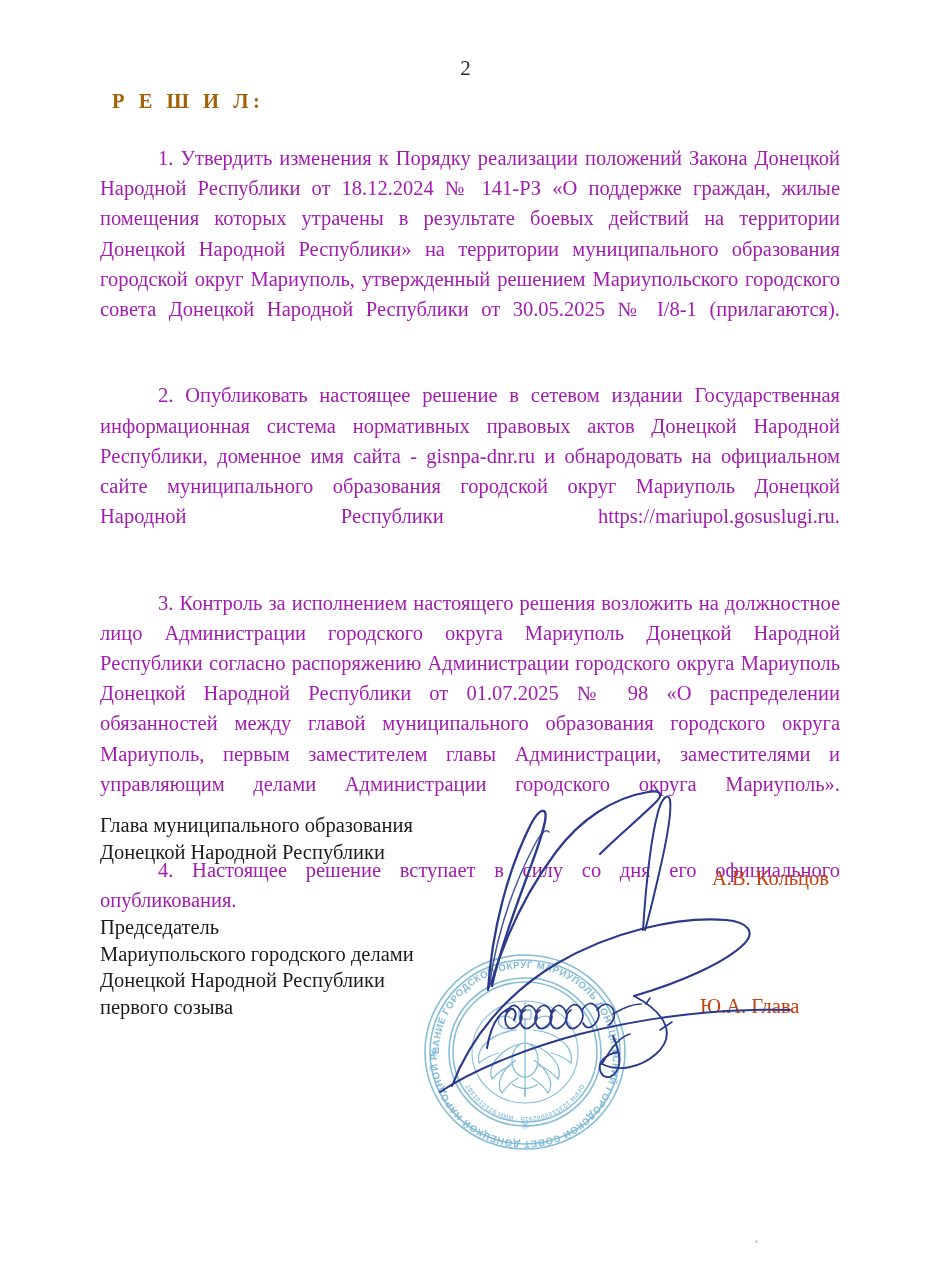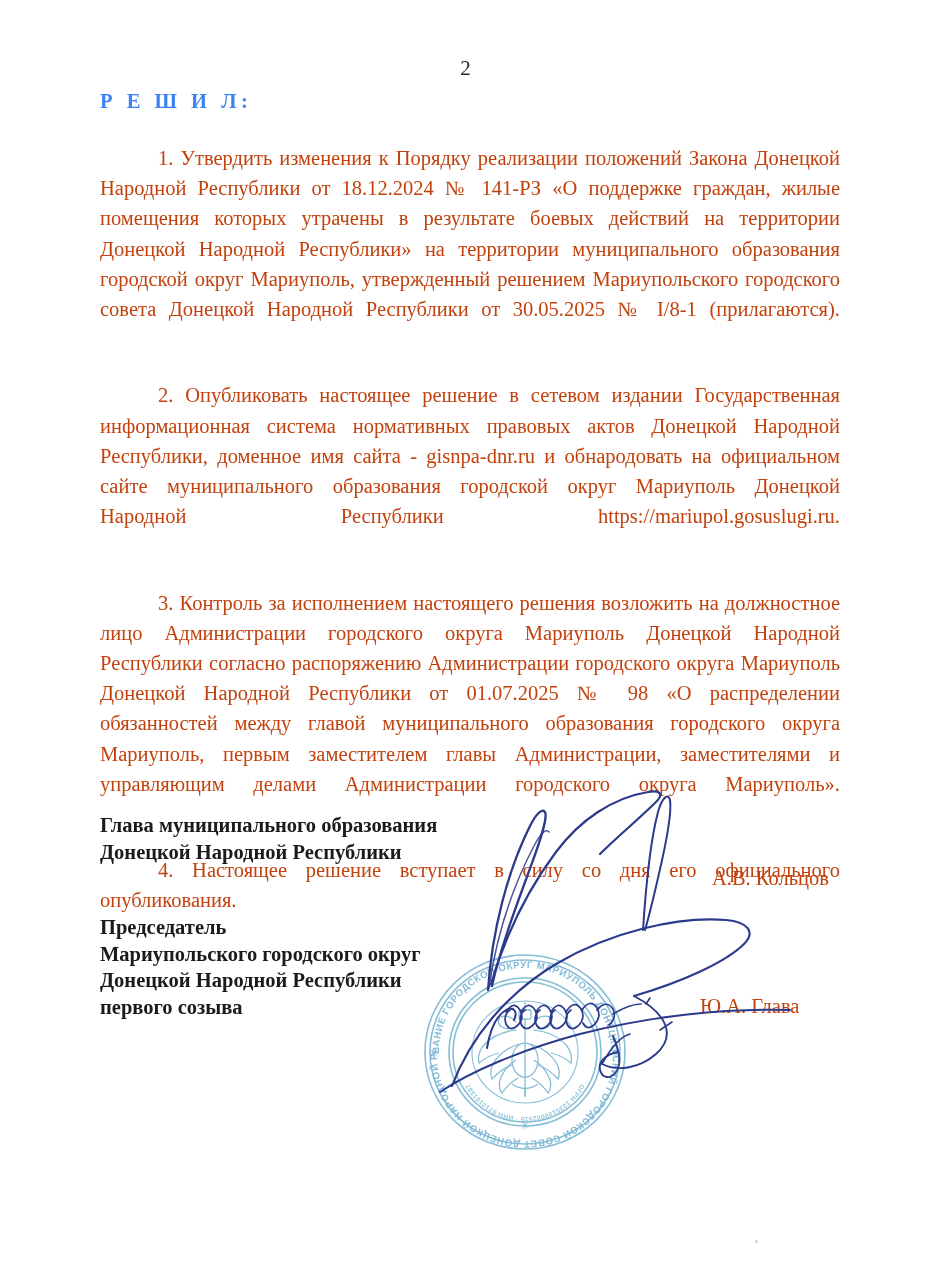--- a/index.html
+++ b/index.html
@@ -34,31 +34,31 @@
     position: absolute;
     left: 100px;
     top: 90px;
     width: 740px;
   }
 
   .resolved-heading {
     font-size: 20.5px;
     font-weight: bold;
     letter-spacing: 4.5px;
-    margin: 0 0 30px 0;
-    color: #3b82f6;
+    margin: 0 0 30px 12px;
+    color: #a16207;
   }
 
   .para {
     font-size: 20.5px;
     line-height: 30.2px;
     text-align: justify;
     text-indent: 58px;
     margin: 0 0 26px 0;
-    color: #c2410c;
+    color: #a21caf;
     -webkit-hyphens: none;
     hyphens: none;
   }
   .para:last-child { margin-bottom: 0; }
 
   
   .para::after {
     content: "";
     display: inline-block;
     width: 100%;
@@ -74,21 +74,20 @@
   .sig-block.second { top: 914px; }
 
   .sig-rows {
     position: relative;
   }
   .sig-line {
     font-size: 20.5px;
     line-height: 26.5px;
     color: #1b1b1b;
     white-space: nowrap;
-    font-weight: bold;
   }
   .sig-name {
     position: absolute;
     font-size: 20.5px;
     line-height: 26.5px;
     color: #c2410c;
     white-space: nowrap;
   }
   .sig-block.first .sig-name { left: 612px; top: 53px; }
   .sig-block.second .sig-name { left: 600px; top: 79px; }
@@ -148,21 +147,21 @@
     <div class="sig-rows">
       <div class="sig-line">Глава муниципального образования</div>
       <div class="sig-line">Донецкой Народной Республики</div>
       <div class="sig-name">А.В. Кольцов</div>
     </div>
   </div>
 
   <div class="sig-block second">
     <div class="sig-rows">
       <div class="sig-line">Председатель</div>
-      <div class="sig-line">Мариупольского городского округ</div>
+      <div class="sig-line">Мариупольского городского делами</div>
       <div class="sig-line">Донецкой Народной Республики</div>
       <div class="sig-line">первого созыва</div>
       <div class="sig-name">Ю.А. Глава</div>
     </div>
   </div>
 
   <svg class="seal" viewBox="0 0 210 205">
     <g fill="none" stroke="#7db8d4" stroke-width="1.6" opacity="0.92">
       <ellipse cx="105" cy="100" rx="100" ry="97"></ellipse>
       <ellipse cx="105" cy="100" rx="95" ry="92"></ellipse>

